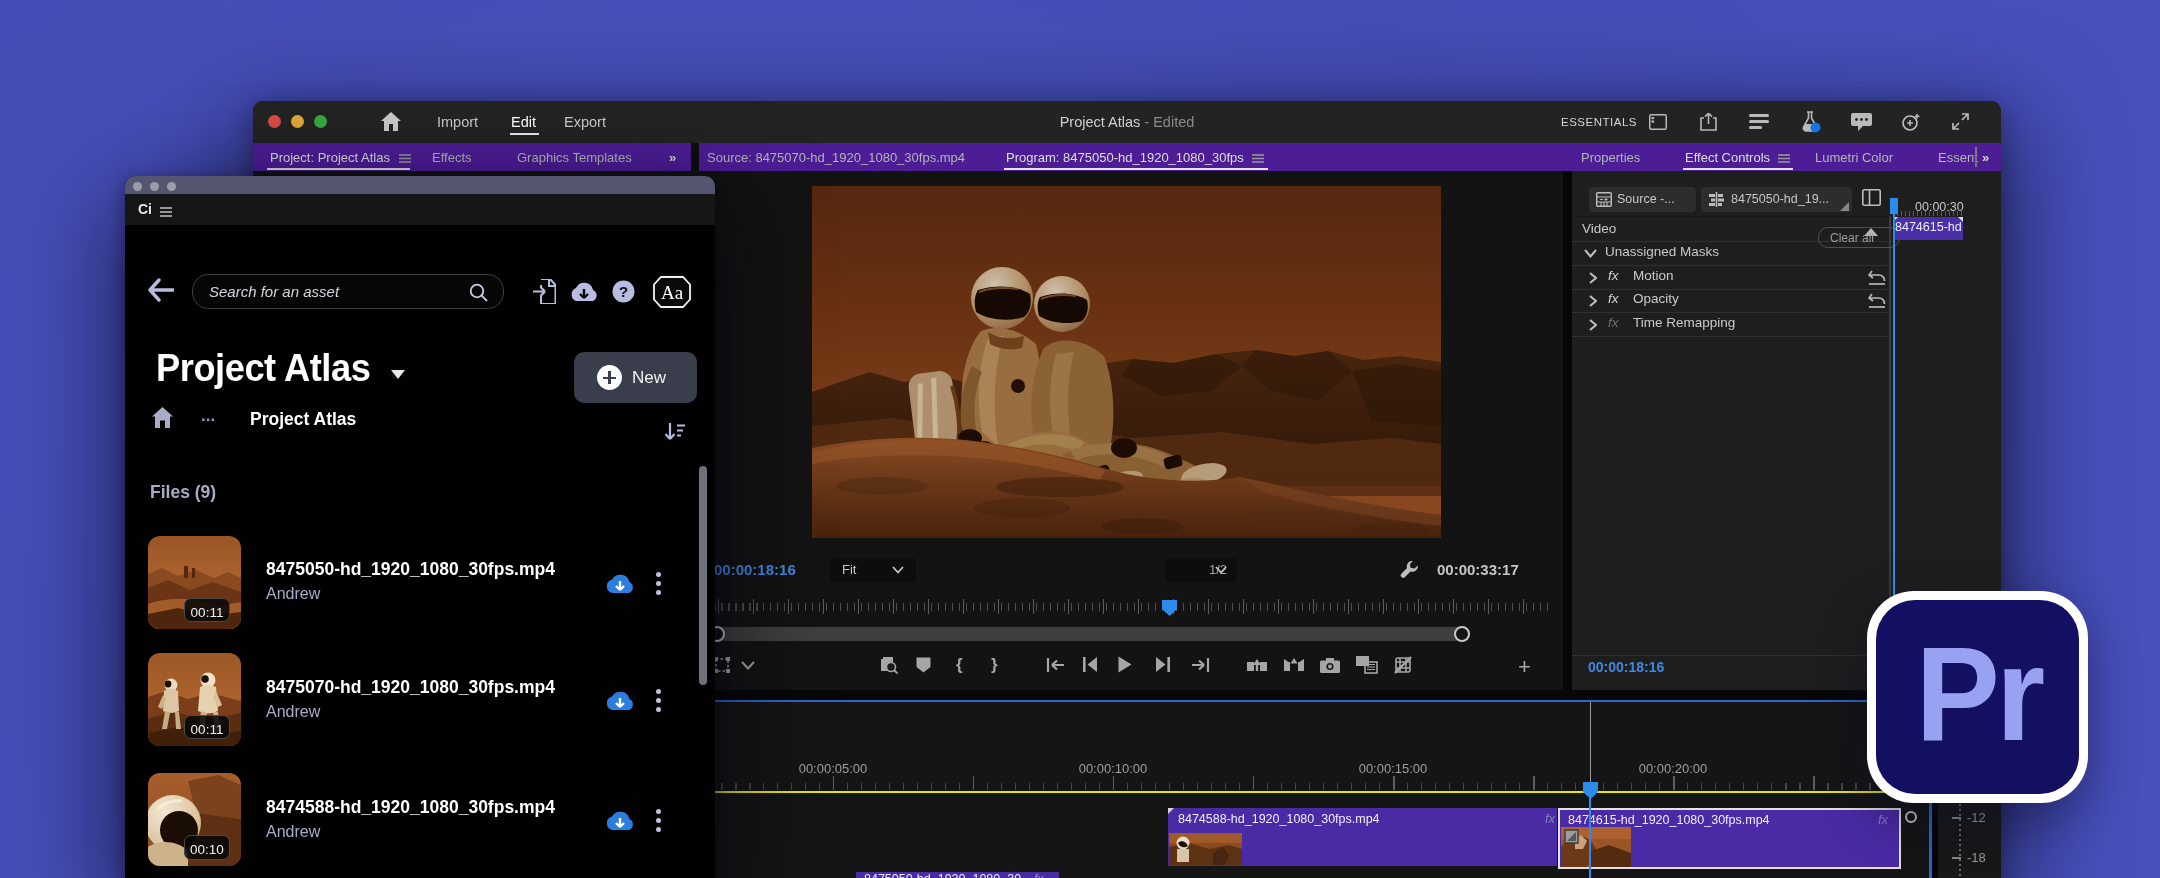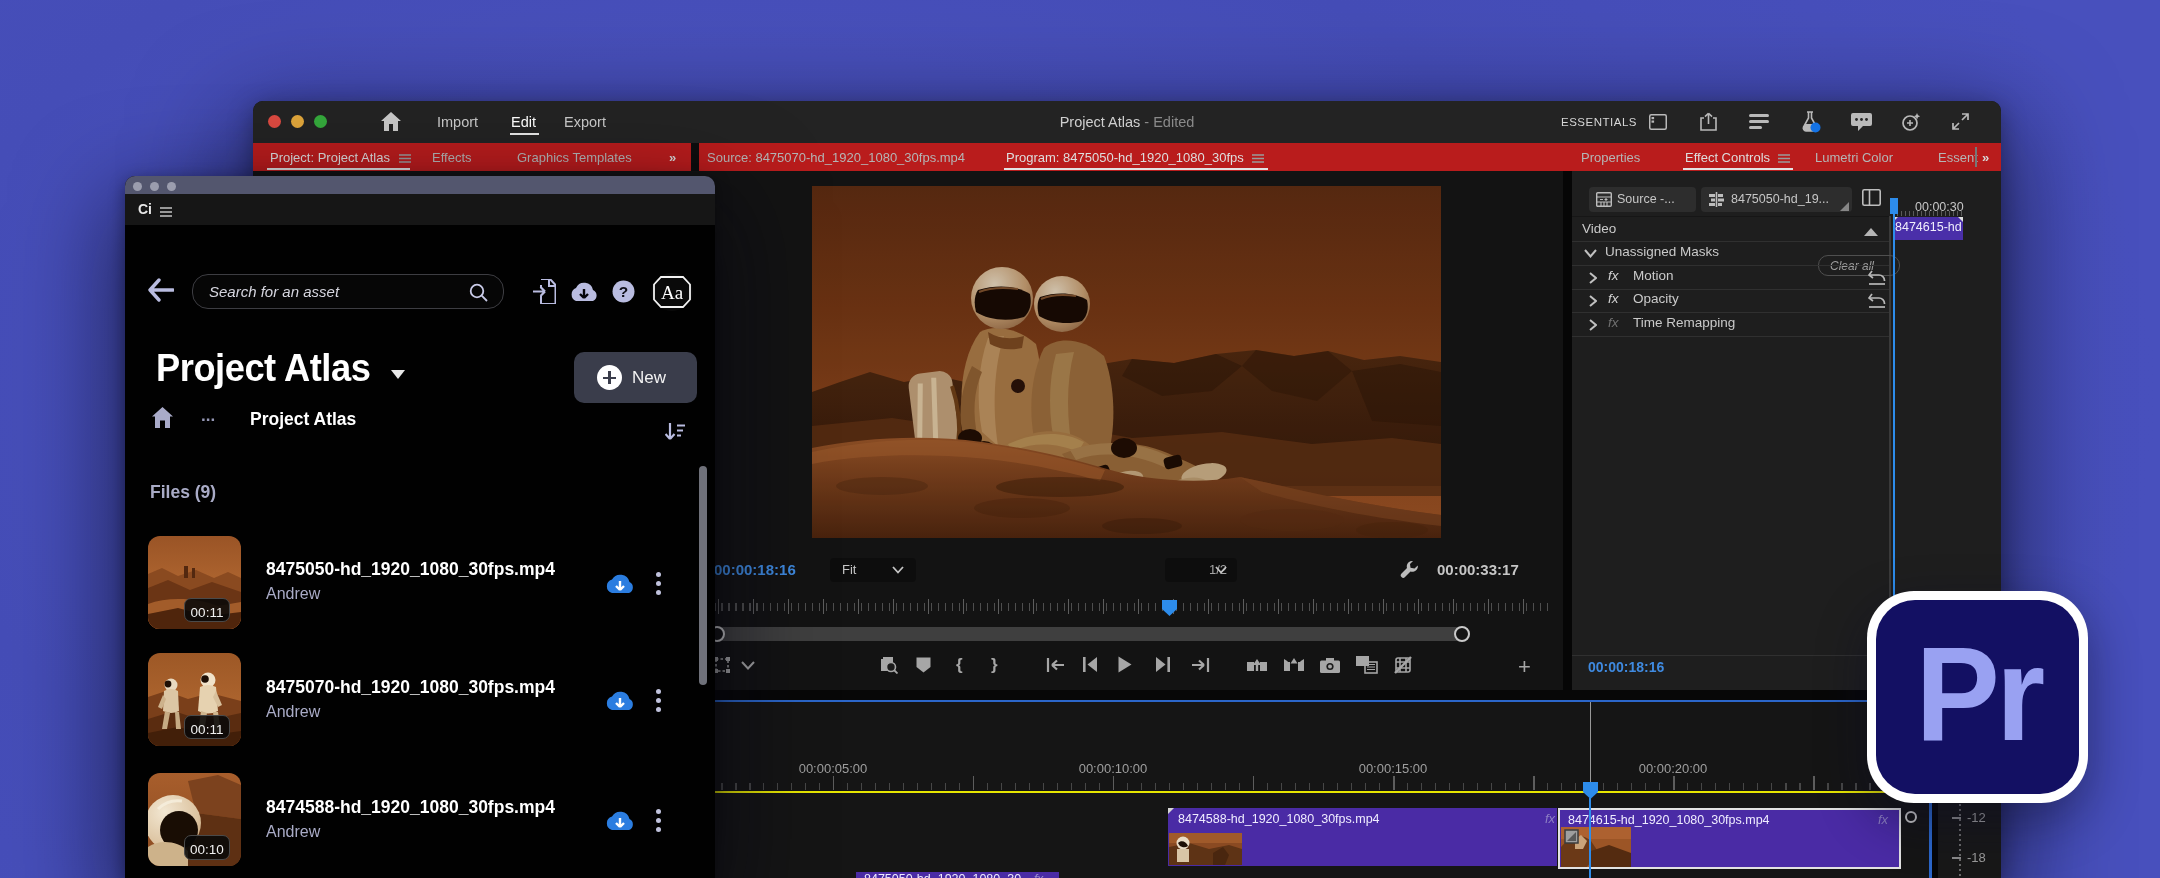--- a/index.html
+++ b/index.html
@@ -8,21 +8,21 @@
   #page { position:relative; width:2160px; height:878px; overflow:hidden;
     background: radial-gradient(1400px 900px at 35% 45%, #4d55c2 0%, #454db7 60%, #4850bd 100%); }
   .abs { position:absolute; }
   
   #prwin { position:absolute; left:253px; top:101px; width:1748px; height:777px;
     background:#131313; border-radius:10px 10px 0 0; overflow:hidden;
     box-shadow: 0 35px 100px 18px rgba(5,5,20,.55), 0 6px 24px rgba(0,0,0,.35); }
   #titlebar { position:absolute; left:0; top:0; width:1748px; height:42px; background:#232323; }
   .tl { position:absolute; top:14px; width:13px; height:13px; border-radius:50%; }
   #menu span { position:absolute; top:13px; font-size:14.5px; color:#c9c9c9; }
-  #tabrow { position:absolute; left:0; top:42px; width:1748px; height:28px; background:#b91c1c; }
+  #tabrow { position:absolute; left:0; top:42px; width:1748px; height:28px; background:#4c1d95; }
   .tab { position:absolute; top:7px; font-size:13px; color:#b5b5b5; white-space:nowrap; }
   .tabu { position:absolute; top:25px; height:1.5px; background:#e3e3e3; }
   
   #monitor { position:absolute; left:445px; top:70px; width:865px; height:519px; background:#131313; }
   
   #ecpanel { position:absolute; left:1319px; top:70px; width:429px; height:520px; background:#1e1e1e; }
   
   #timeline { position:absolute; left:456px; top:599px; width:1223px; height:178px; background:#151515; }
   #audiom { position:absolute; left:1685px; top:599px; width:63px; height:178px; background:#181818; }
   #monruler { background:
@@ -355,21 +355,21 @@
 
       <div class="abs" style="left:0; top:45px; width:317px; height:1px; background:#161616;"></div>
       <div class="abs" style="left:317px; top:45px; width:1.5px; height:439px; background:#3a3a3a;"></div>
       <div class="abs" style="left:10px; top:50px; font-size:13.5px; color:#cacaca;">Video</div>
       <div class="abs" style="left:292px; top:57px; width:0; height:0; border-left:7px solid transparent; border-right:7px solid transparent; border-bottom:8px solid #b5b5b5;"></div>
       <div class="abs" style="left:0; top:70px; width:317px; height:1px; background:#303030;"></div>
       <svg class="abs" style="left:12px; top:78px;" width="13" height="9" viewBox="0 0 13 9">
           <path d="M1 1 L6.5 7.5 L12 1" fill="none" stroke="#c0c0c0" stroke-width="2"></path>
         </svg>
       <div class="abs" style="left:33px; top:73px; font-size:13.5px; color:#cacaca;">Unassigned Masks</div>
-      <div class="abs" style="left:246px; top:84px; width:82px; height:21px; border:1px solid #4f4f4f; border-radius:10px;font-style:italic;">
+      <div class="abs" style="left:246px; top:56px; width:82px; height:21px; border:1px solid #4f4f4f; border-radius:10px;">
         <span class="abs" style="left:11px; top:3px; font-size:12px; color:#9d9d9d;">Clear all</span>
       </div>
       <div class="abs" style="left:0; top:94px; width:317px; height:1px; background:#303030;"></div>
       <svg class="abs" style="left:17px; top:101px;" width="8" height="12" viewBox="0 0 8 12">
           <path d="M1 1 L7 6 L1 11" fill="none" stroke="#c0c0c0" stroke-width="2"></path>
         </svg>
       <div class="abs" style="left:36px; top:97px; font-size:13.5px; font-style:italic; color:#d2d2d2;">fx</div>
       <div class="abs" style="left:61px; top:97px; font-size:13.5px; color:#cacaca;">Motion</div>
       <svg class="abs" style="left:296px; top:99px;" width="18" height="15" viewBox="0 0 18 15">
           <path d="M4 1 L1 5 L5 8" fill="none" stroke="#b8b8b8" stroke-width="1.7"></path>

